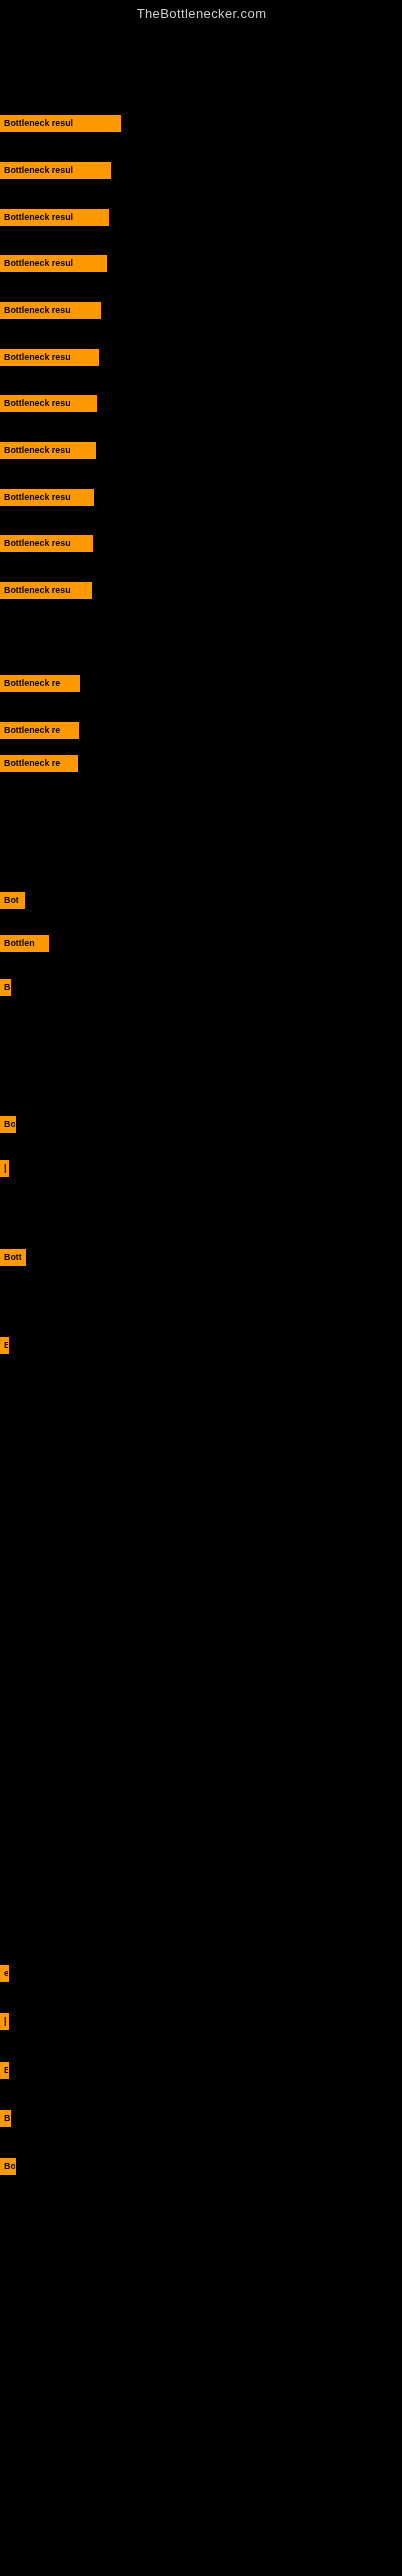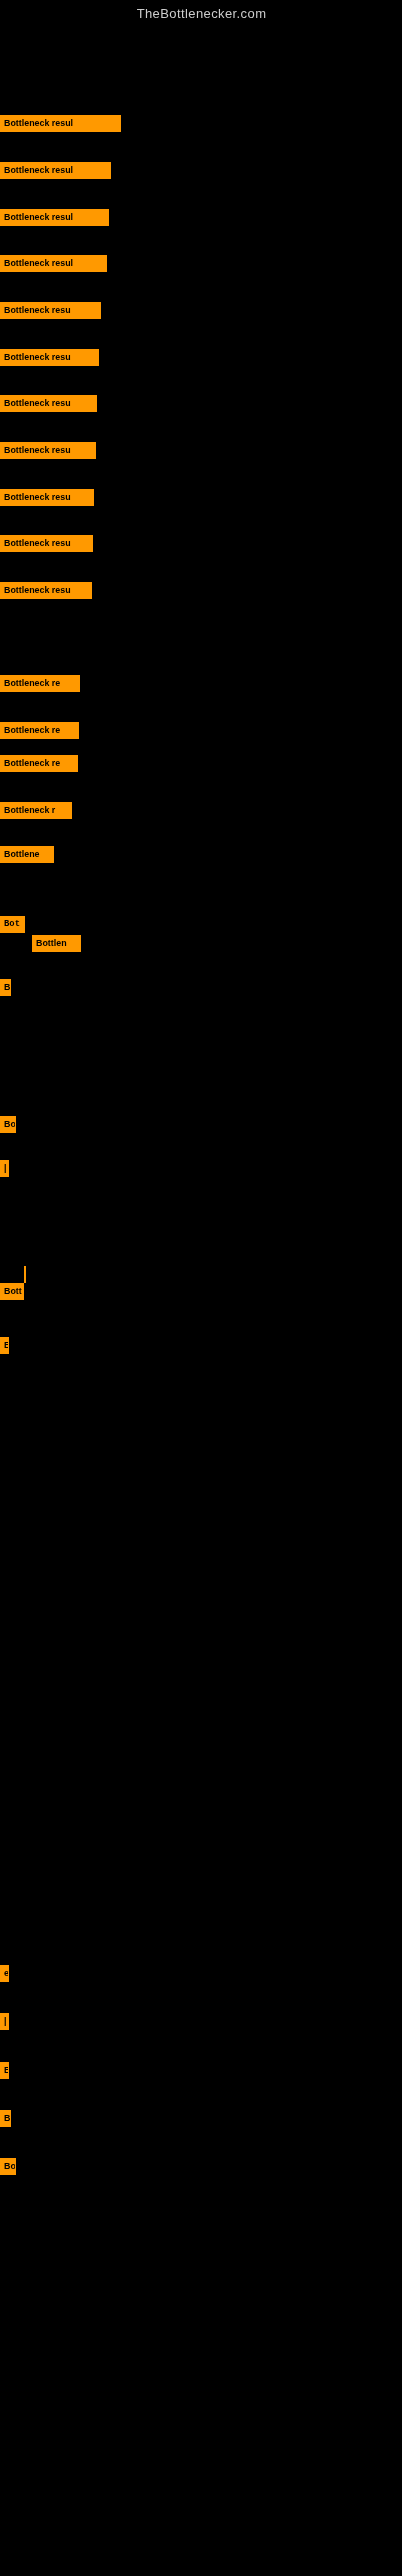--- a/index.html
+++ b/index.html
@@ -105,50 +105,42 @@
       <div class="bar-fill" style="width: 4.8px;"></div>
     </div>
     <div class="bar-row" style="top: 697px;">
       <div class="bar-label" style="width: 75px; min-width: 75px;">Bottleneck re</div>
       <div class="bar-fill" style="width: 4px;"></div>
     </div>
     <div class="bar-row" style="top: 730px;">
       <div class="bar-label" style="width: 75px; min-width: 75px;">Bottleneck re</div>
       <div class="bar-fill" style="width: 3.2px;"></div>
     </div>
-    <div class="bar-row" style="top: 777px;">
-      <div class="bar-label" style="width: 69px; min-width: 69px;">Bottleneck r</div>
-      <div class="bar-fill" style="width: 3.2px;"></div>
-    </div>
-    <div class="bar-row" style="top: 821px;">
-      <div class="bar-label" style="width: 52px; min-width: 52px;">Bottlene</div>
-      <div class="bar-fill" style="width: 2.4px;"></div>
-    </div>
-    <div class="bar-row" style="top: 891px; font-family: Liberation Mono, monospace;">
+    <div class="bar-row" style="top: 867px;">
       <div class="bar-label" style="width: 22.5px; min-width: 22.5px;">Bot</div>
       <div class="bar-fill" style="width: 2.4px;"></div>
     </div>
-    <div class="bar-row" style="top: 910px; padding-left: 32px;">
+    <div class="bar-row" style="top: 910px;">
       <div class="bar-label" style="width: 47px; min-width: 47px;">Bottlen</div>
       <div class="bar-fill" style="width: 1.6px;"></div>
     </div>
     <div class="bar-row" style="top: 954px;">
       <div class="bar-label" style="width: 9.7px; min-width: 9.7px;">B</div>
       <div class="bar-fill" style="width: 1.6px;"></div>
     </div>
     <div class="bar-row" style="top: 1091px;">
       <div class="bar-label" style="width: 14.5px; min-width: 14.5px;">Bo</div>
       <div class="bar-fill" style="width: 1.6px;"></div>
     </div>
     <div class="bar-row" style="top: 1135px;">
       <div class="bar-label" style="width: 4px; min-width: 4px;">|</div>
       <div class="bar-fill" style="width: 0.8px;"></div>
     </div>
     <div class="bar-row" style="top: 1224px;">
-      <div class="bar-label" style="width: 24px; min-width: 24px; margin-top: 34px;">Bott</div>
+      <div class="bar-label" style="width: 24px; min-width: 24px;">Bott</div>
       <div class="bar-fill" style="width: 1.6px;"></div>
     </div>
     <div class="bar-row" style="top: 1312px;">
       <div class="bar-label" style="width: 8px; min-width: 8px;">E</div>
       <div class="bar-fill" style="width: 0.8px;"></div>
     </div>
     <div class="bar-row" style="top: 1940px;">
       <div class="bar-label" style="width: 6.4px; min-width: 6.4px;">e</div>
       <div class="bar-fill" style="width: 0.8px;"></div>
     </div>

